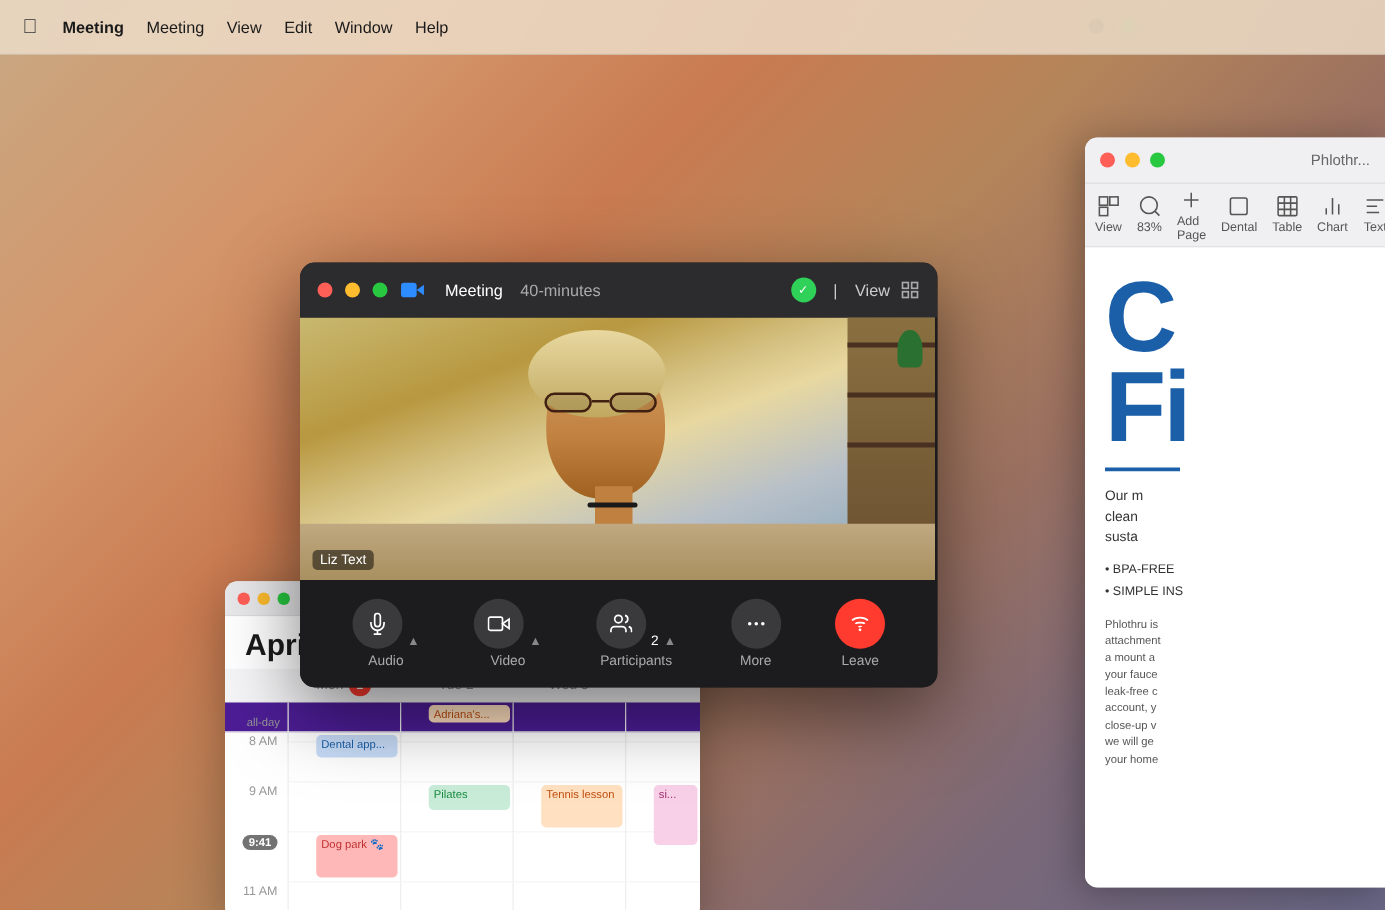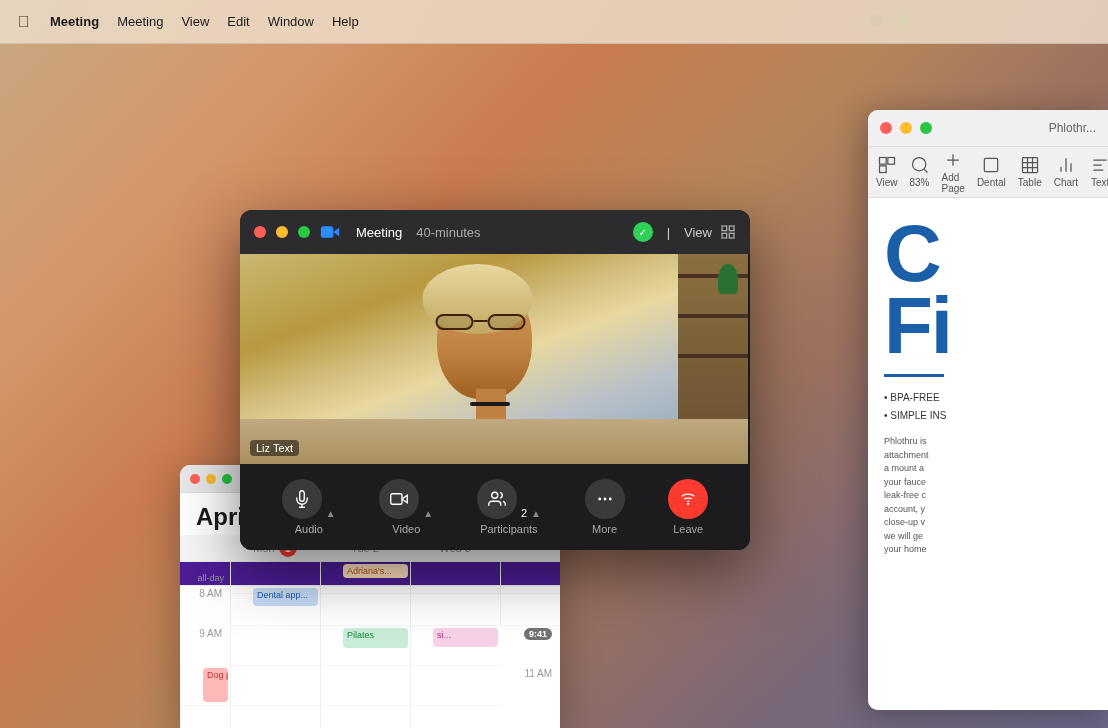--- a/index.html
+++ b/index.html
@@ -472,20 +472,21 @@
         <svg viewBox="0 0 24 24">
             <path d="M4 6h16M4 12h10M4 18h12"></path>
           </svg>
         <span>Text</span>
       </div>
     </div>
   </div>
   <div class="pages-content">
     <div class="pages-big-letter">C<br>Fi</div>
     <div class="pages-line"></div>
+    <div class="pages-subtitle">Our m<br>clean<br>susta</div>
     <div class="pages-bullet">• BPA-FREE</div>
     <div class="pages-bullet">• SIMPLE INS</div>
     <div class="pages-body-text">Phlothru is<br>attachment<br>a mount a<br>your fauce<br>leak-free c<br>account, y<br>close-up v<br>we will ge<br>your home</div>
   </div>
 </div>
 
 <div class="menubar">
   <div class="menubar-apple"></div>
   <div class="menubar-item bold" style="font-size:13px;font-weight:700;">Meeting</div>
   <div class="menubar-item">Meeting</div>
@@ -670,21 +671,24 @@
     <div class="cal-cell" style="height:40px;"></div>
     <div class="cal-cell" style="height:40px;"></div>
     <div class="cal-cell" style="height:40px;"></div>
 
     <div class="cal-time-label">9 AM</div>
     <div class="cal-cell" style="height:40px;"></div>
     <div class="cal-cell" style="height:40px;position:relative;">
       <div class="cal-event event-green" style="left:2px;right:2px;top:2px;height:20px;">Pilates</div>
     </div>
     <div class="cal-cell" style="height:40px;position:relative;">
-      <div class="cal-event event-pink" style="left:2px;right:2px;top:2px;height:19px;">si...</div>
+      <div class="cal-event event-orange" style="left:2px;right:2px;top:2px;height:34px;">Tennis lesson</div>
+    </div>
+    <div class="cal-cell" style="height:40px;position:relative;">
+      <div class="cal-event event-pink" style="left:2px;right:2px;top:2px;height:48px;">si...</div>
     </div>
 
     <div class="cal-time-label" style="position:relative;">
       <span class="cal-now-badge" style="position:static;display:inline-block;">9:41</span>
     </div>
     <div class="cal-cell" style="height:40px;position:relative;">
       <div class="cal-event event-red" style="left:2px;right:2px;top:2px;height:34px;">Dog park 🐾</div>
     </div>
     <div class="cal-cell" style="height:40px;"></div>
     <div class="cal-cell" style="height:40px;"></div>

